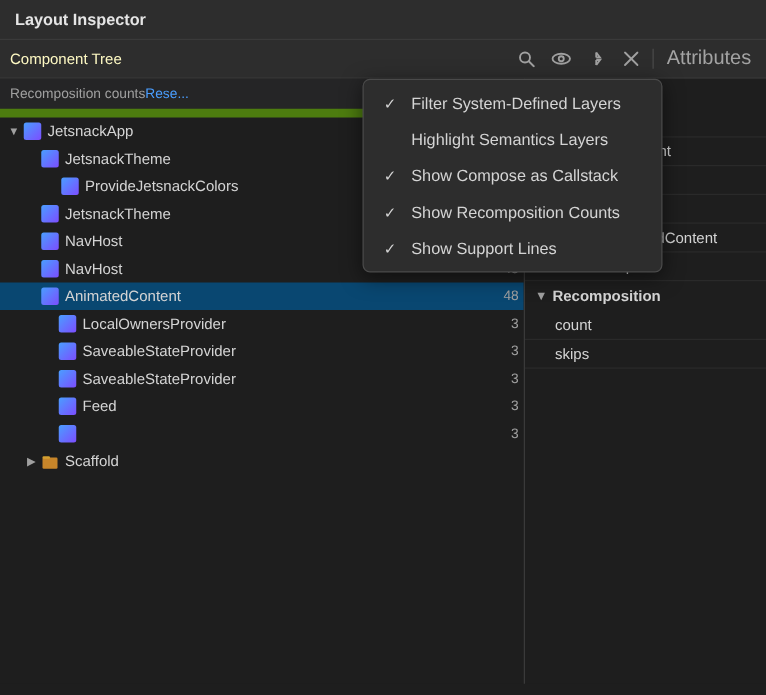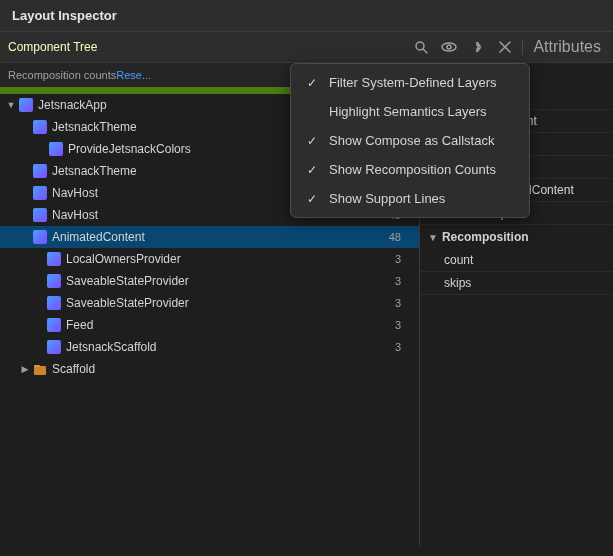--- a/index.html
+++ b/index.html
@@ -141,21 +141,21 @@
     }
 
     .tree-item .item-label {
       flex: 1;
       font-size: 12px;
       color: #d4d4d4;
     }
 
     .tree-item .count-badge {
       margin-left: auto;
-      margin-right: 18px;
+      margin-right: 4px;
       font-size: 11px;
       color: #a0a0a0;
       min-width: 20px;
       text-align: right;
     }
 
     .attributes-panel {
       flex: 1;
       background: #1e1e1e;
       overflow-y: auto;
@@ -391,21 +391,20 @@
         <span class="item-label">Feed</span>
         <span class="count-badge">3</span>
       </div>
 
       <div class="tree-item" style="padding-left: 4px;">
         <span class="indent" style="width:28px"></span>
         <span class="arrow"></span>
         <span class="component-icon">
             <span class="compose-icon"></span>
           </span>
-        <span class="item-label">JetsnackScaffold</span>
         <span class="count-badge">3</span>
       </div>
 
       <div class="tree-item" style="padding-left: 4px;">
         <span class="indent" style="width:14px"></span>
         <span class="arrow">▶</span>
         <span class="component-icon">
           <svg width="14" height="14" viewBox="0 0 14 14" fill="none">
             <rect x="1" y="4" width="12" height="9" rx="1" fill="#c8862a"></rect>
             <path d="M1 5h5l1-2h6" stroke="#c8862a" stroke-width="0"></path>

